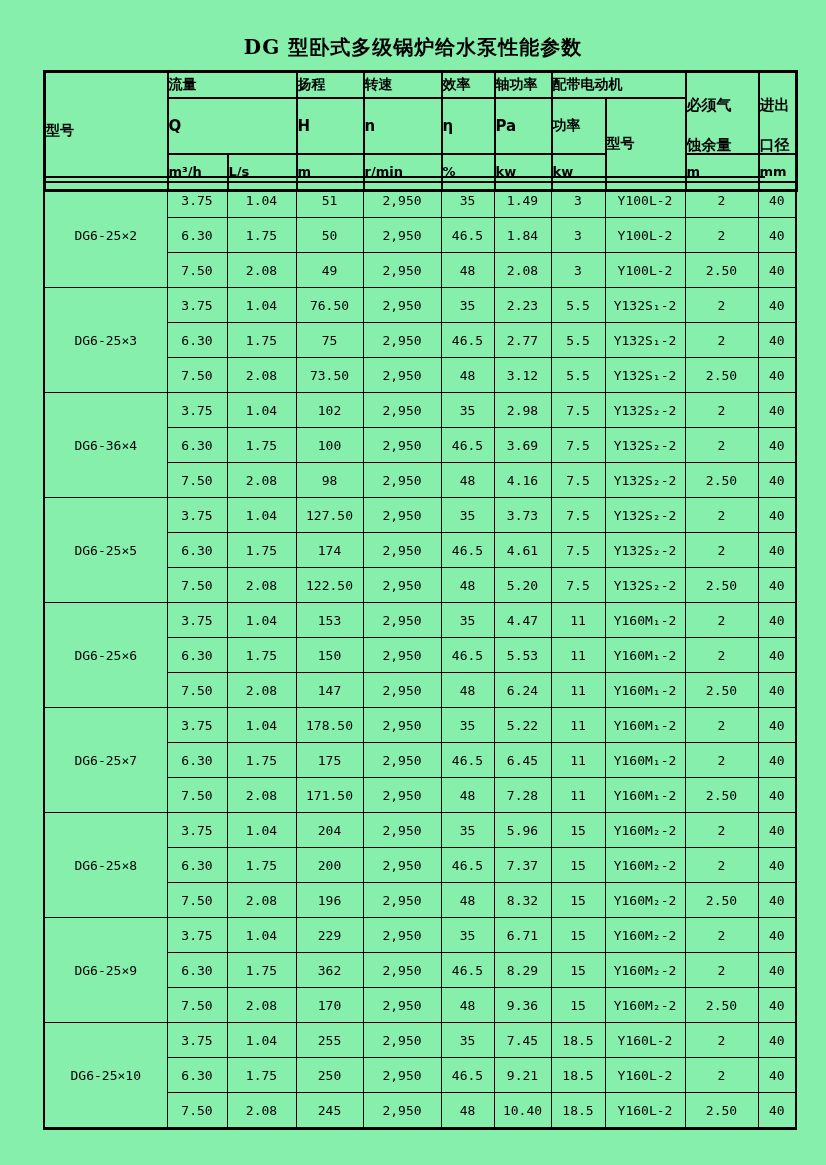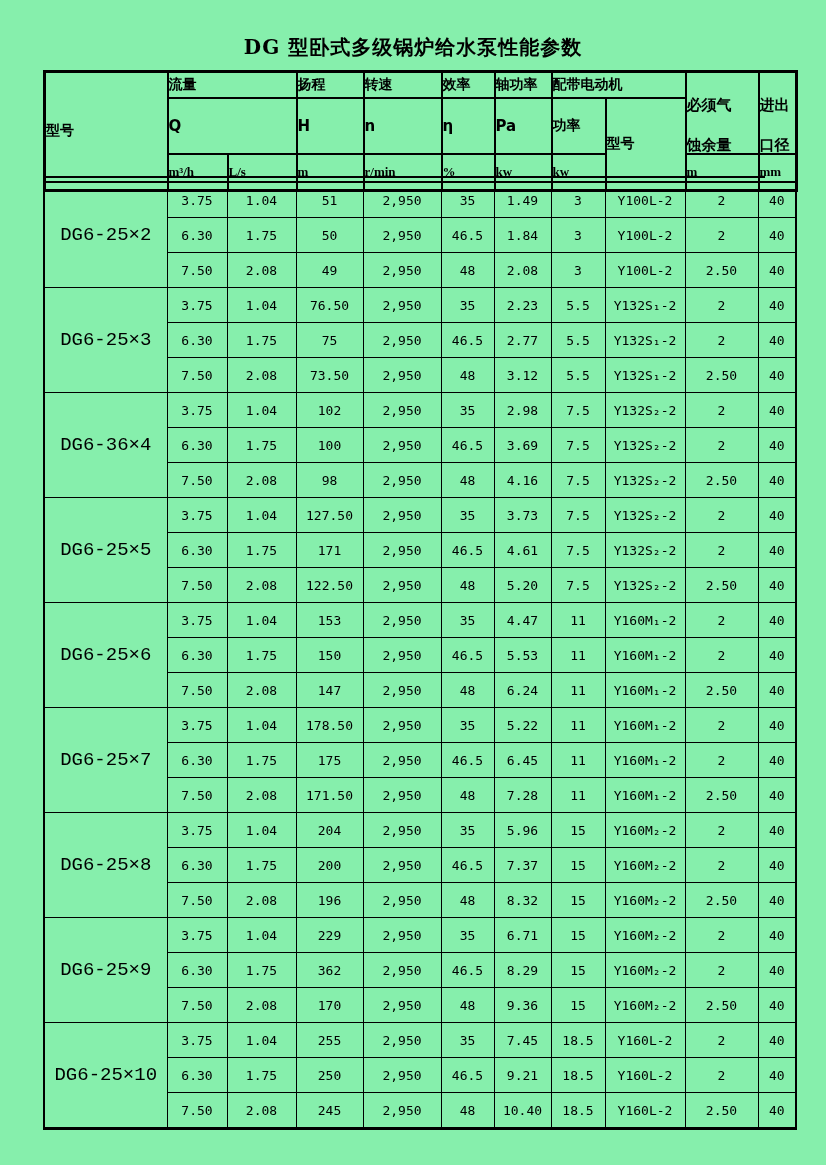--- a/index.html
+++ b/index.html
@@ -17,40 +17,40 @@
     position:absolute; left:43px; top:70px; width:752px;
     border-collapse:collapse; table-layout:fixed;
     border:3px solid #000;
   }
   .htable td {
     border:2px solid #000; text-align:left; vertical-align:middle;
     padding:0; font-weight:bold; overflow:hidden;
   }
   .hr1 { height:26px; }
   .hr2 { height:30px; }
-  .hr3 { height:36px;font-family:Liberation Serif, serif; }
+  .hr3 { height:36px; }
   .h-cn  { font-size:14px; font-weight:bold; }
   .h-sym { font-size:15px; font-weight:bold; font-family:"DejaVu Sans", sans-serif; }
   .h-unit{ font-size:13px; font-weight:bold; }
   .two-line div { line-height:16px; font-size:15px; font-weight:bold;margin-top:24px; }
   .toprule {
     position:absolute; left:43px; top:176px; width:722px; height:2px;
     background:#000;
   }
   .btable {
     position:absolute; left:43px; top:181px; width:752px;
     border-collapse:collapse; table-layout:fixed;
     border:2px solid #000; border-bottom:3px solid #000;
     font-family:"DejaVu Sans Mono", monospace; font-size:13px;
   }
   .btable td {
     border:1px solid #000; text-align:center; vertical-align:middle;
     height:34px; padding:0; overflow:hidden; white-space:nowrap;
   }
-  .btable td.model-cell { font-size:19px; letter-spacing:0;font-family:Liberation Mono, monospace; }
+  .btable td.model-cell { font-size:13px; letter-spacing:0; }
 </style>
 </head>
 <body>
 
 <div class="page">
 
   <div class="title">DG 型卧式多级锅炉给水泵性能参数</div>
 
   <table class="htable">
     <colgroup>
@@ -244,21 +244,21 @@
           <td>35</td>
           <td>3.73</td>
           <td>7.5</td>
           <td>Y132S₂-2</td>
           <td>2</td>
           <td>40</td>
         </tr>
         <tr>
           <td>6.30</td>
           <td>1.75</td>
-          <td>171</td>
+          <td>174</td>
           <td>2,950</td>
           <td>46.5</td>
           <td>4.61</td>
           <td>7.5</td>
           <td>Y132S₂-2</td>
           <td>2</td>
           <td>40</td>
         </tr>
         <tr>
           <td>7.50</td>

